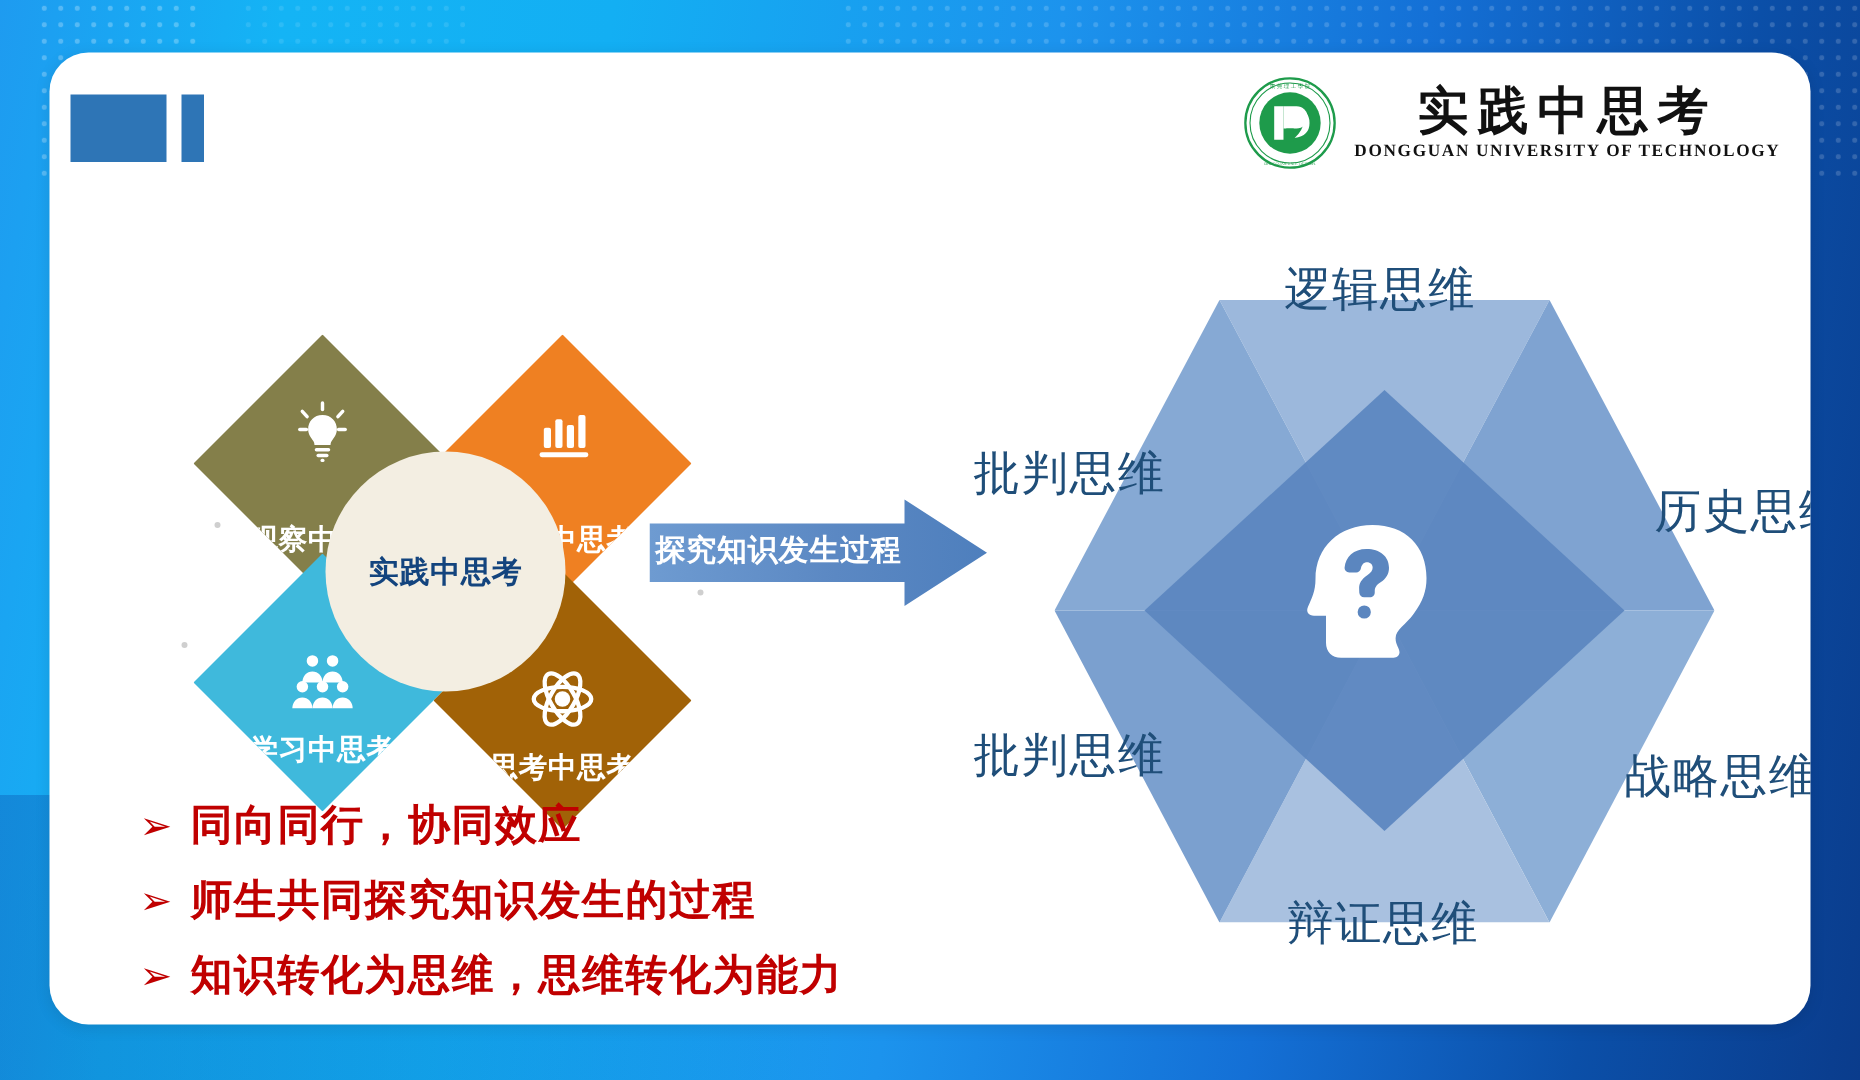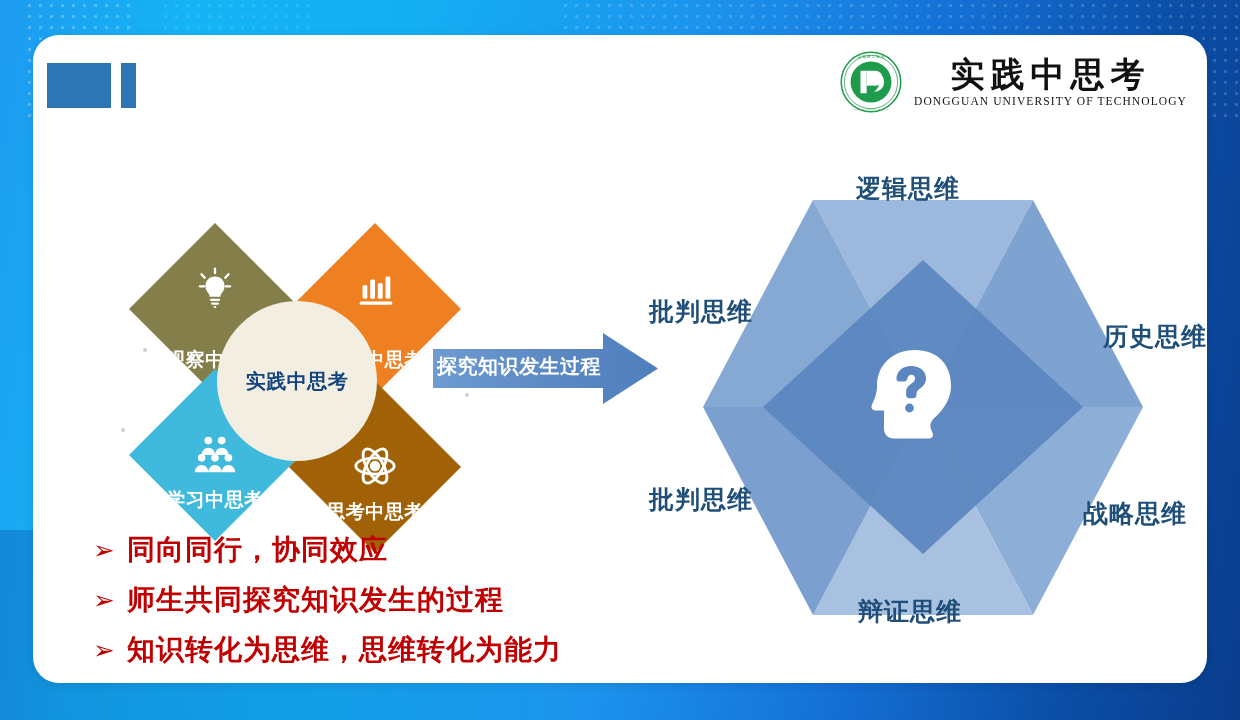--- a/index.html
+++ b/index.html
@@ -104,21 +104,21 @@
     font-size: 34px;
     font-weight: bold;
     letter-spacing: 6px;
     color: #111;
     line-height: 1.05;
     white-space: nowrap;
   }
   #logo-en {
     font-family: "Liberation Serif", "DejaVu Serif", serif;
     font-size: 11.5px;
-    font-weight: normal;
+    font-weight: bold;
     letter-spacing: 1.1px;
     color: #111;
     margin-top: 2px;
     white-space: nowrap;
   }
 
   
   #diamonds {
     position: absolute;
     left: 96px;
@@ -214,22 +214,22 @@
     position: absolute;
     left: 610px;
     top: 120px;
     width: 580px;
     height: 490px;
   }
   #hex-svg { position: absolute; left: 60px; top: 45px; }
   .hex-label {
     position: absolute;
     color: #1F4E79;
-    font-size: 25px;
-    font-weight: bold;
+    font-size: 31px;
+    font-weight: normal;
     letter-spacing: 1px;
     white-space: nowrap;
   }
   .hex-label.top    { left: 213px; top: 17px; }
   .hex-label.tleft  { left: 6px;   top: 140px; }
   .hex-label.tright { left: 460px; top: 148px; margin-top: 17px; }
   .hex-label.bleft  { left: 6px;   top: 328px; }
   .hex-label.bright { left: 440px; top: 342px; }
   .hex-label.bottom { left: 215px; top: 440px; }
 

